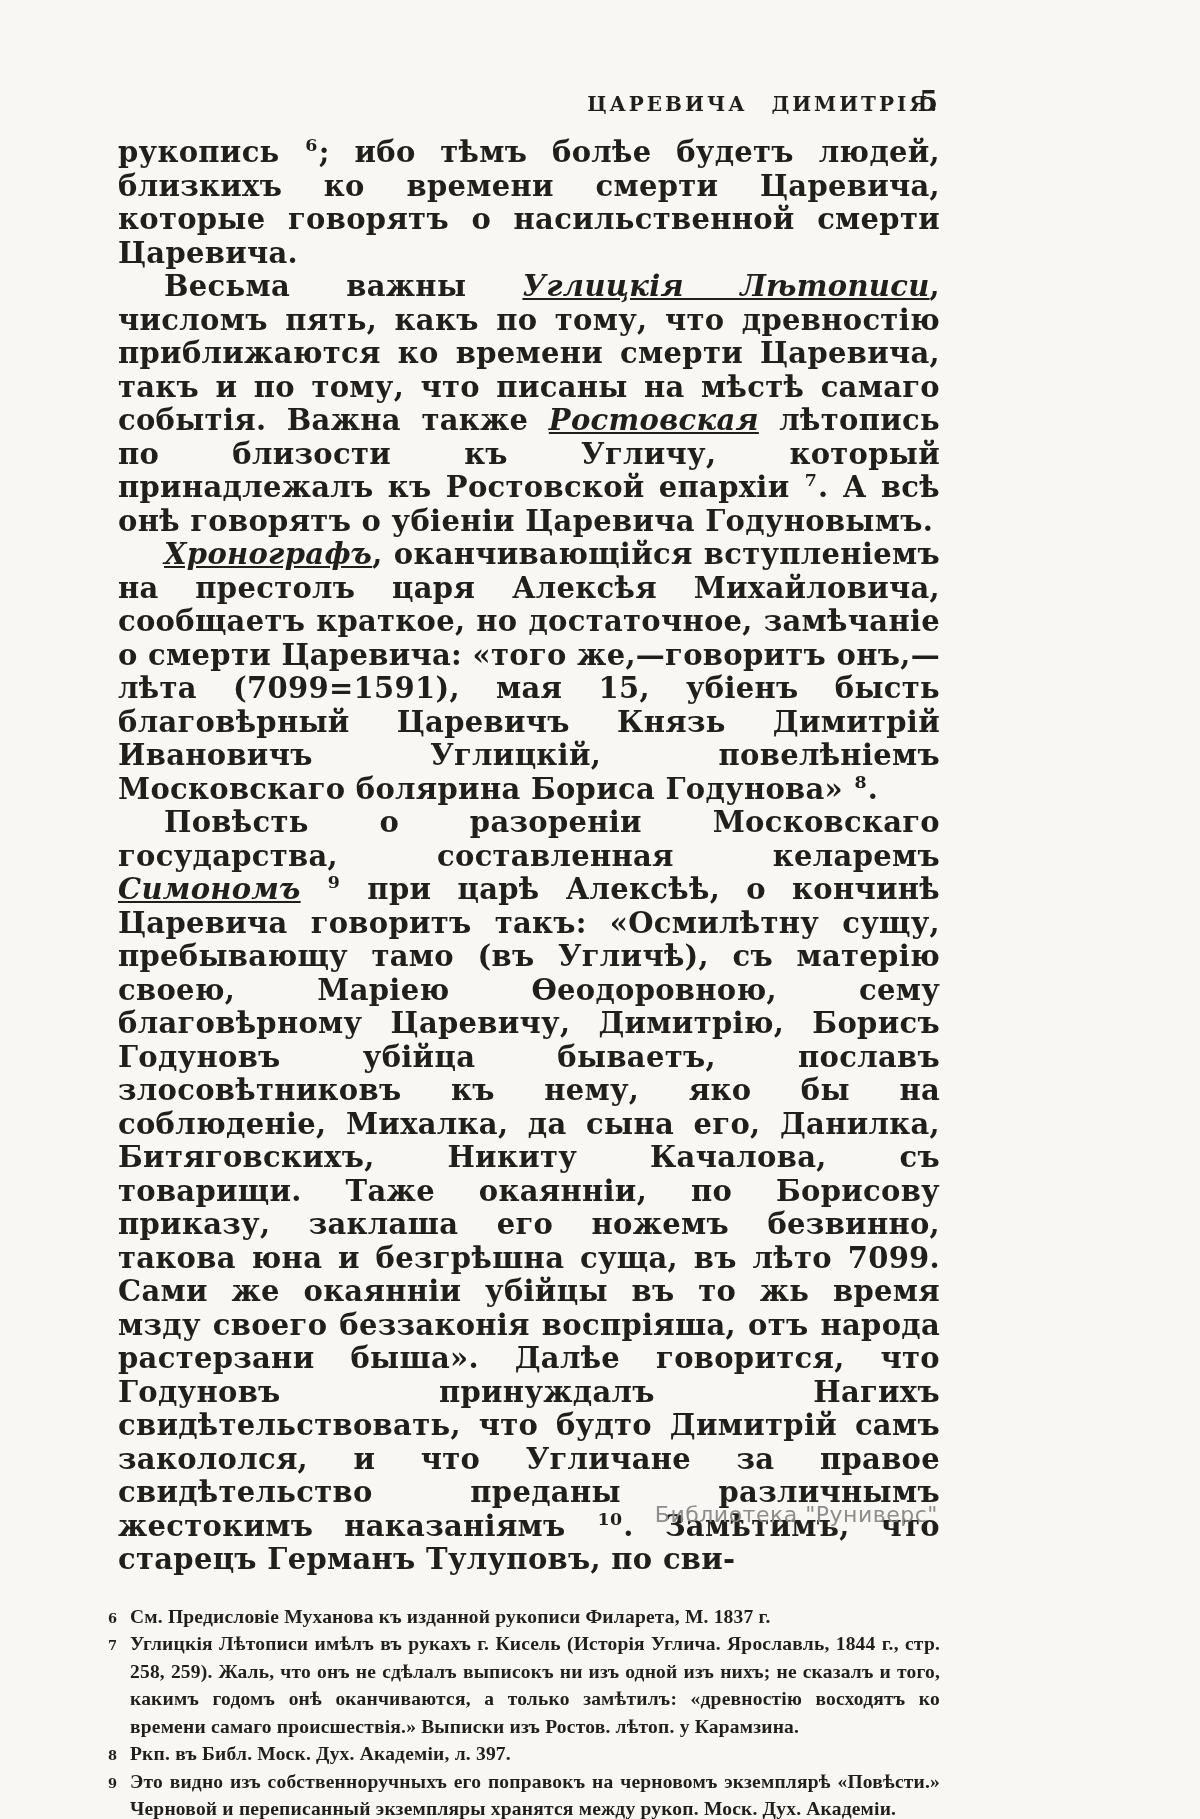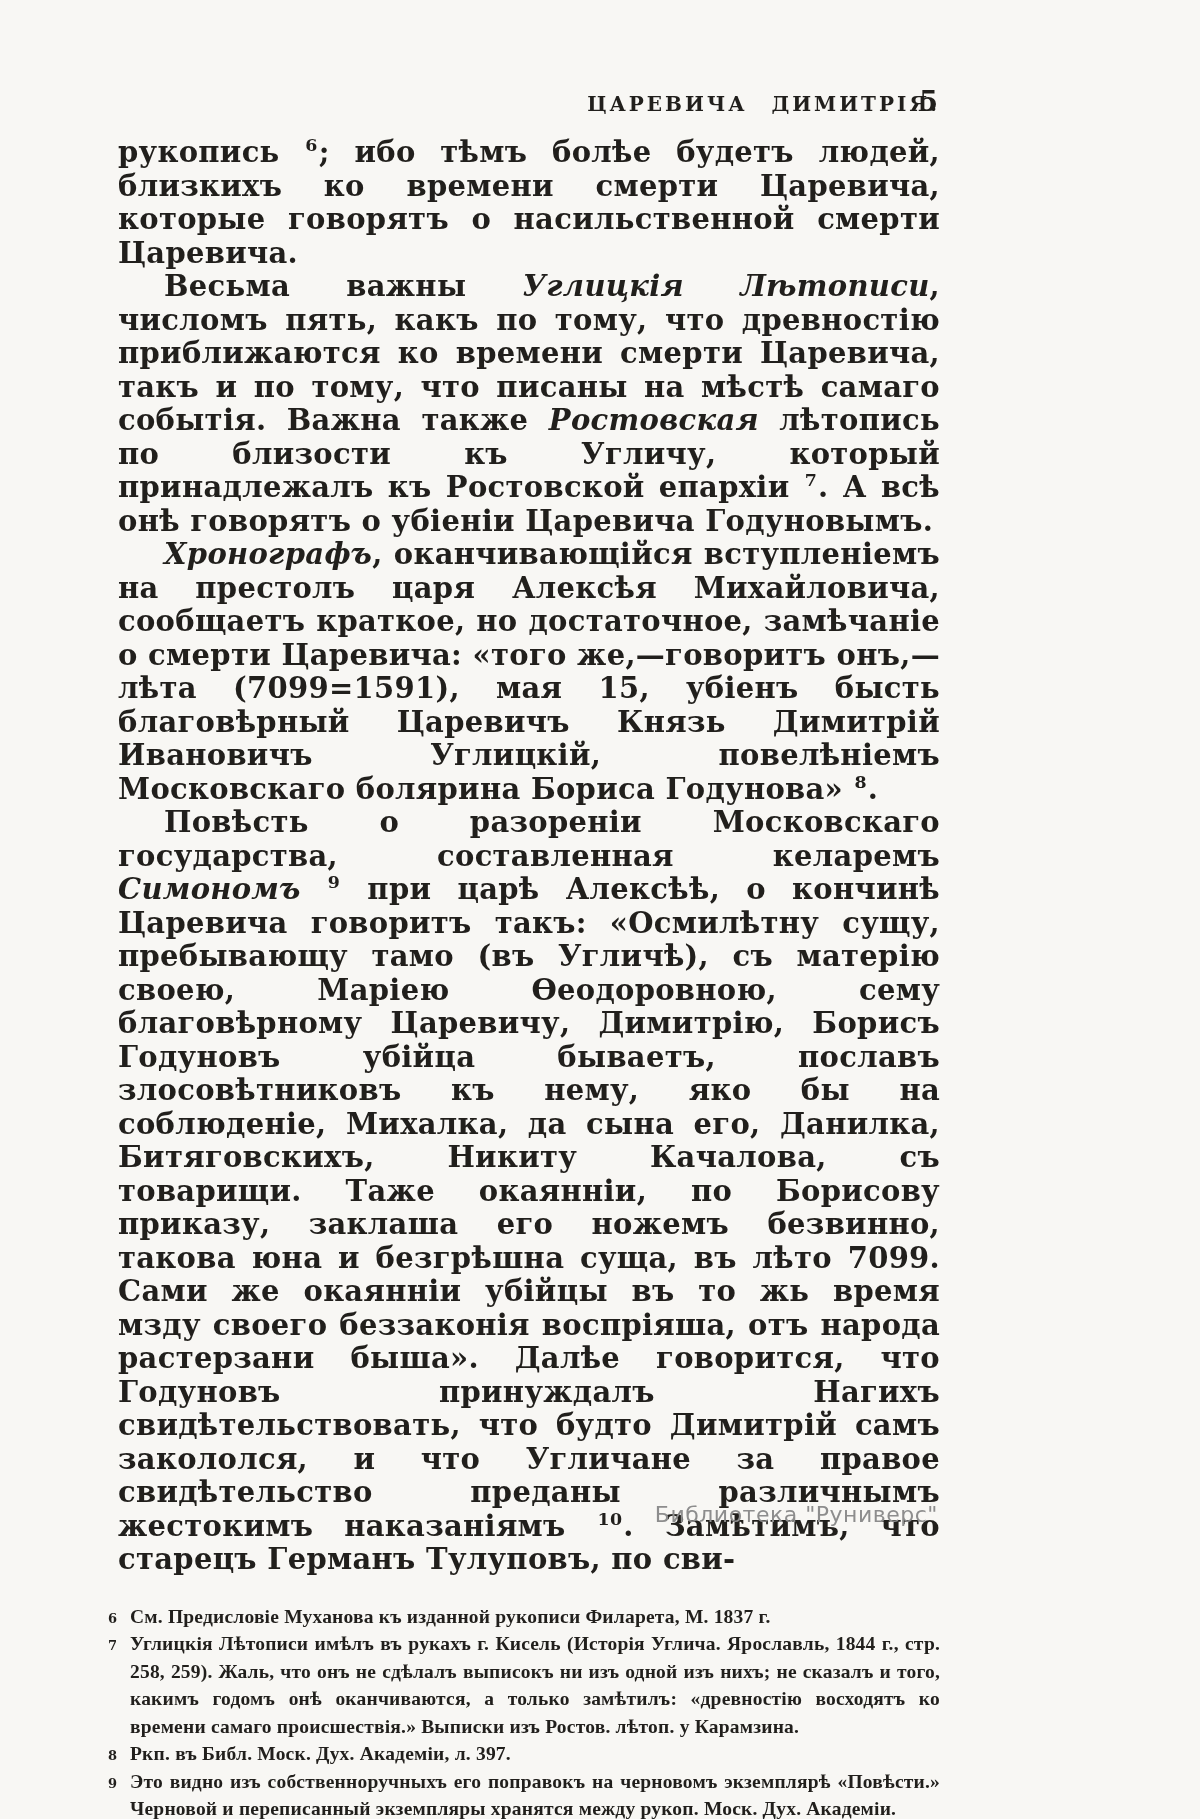--- a/index.html
+++ b/index.html
@@ -40,21 +40,21 @@
   .body-text {
     margin-top: 14px;
     font-size: 29px;
     line-height: 33.5px;
     font-weight: bold;
     text-align: justify;
     letter-spacing: 0.3px;
   }
   .body-text p { margin: 0; }
   .body-text p.indent { text-indent: 46px; }
-  em { font-style: italic; }
+  em { font-style: italic; text-decoration: underline; }
   sup.fn-ref {
     font-size: 60%;
     line-height: 0;
     vertical-align: super;
     padding: 0 1px;
   }
   .footnotes {
     margin-top: 26px;
     margin-left: 12px;
     font-size: 19.5px;

